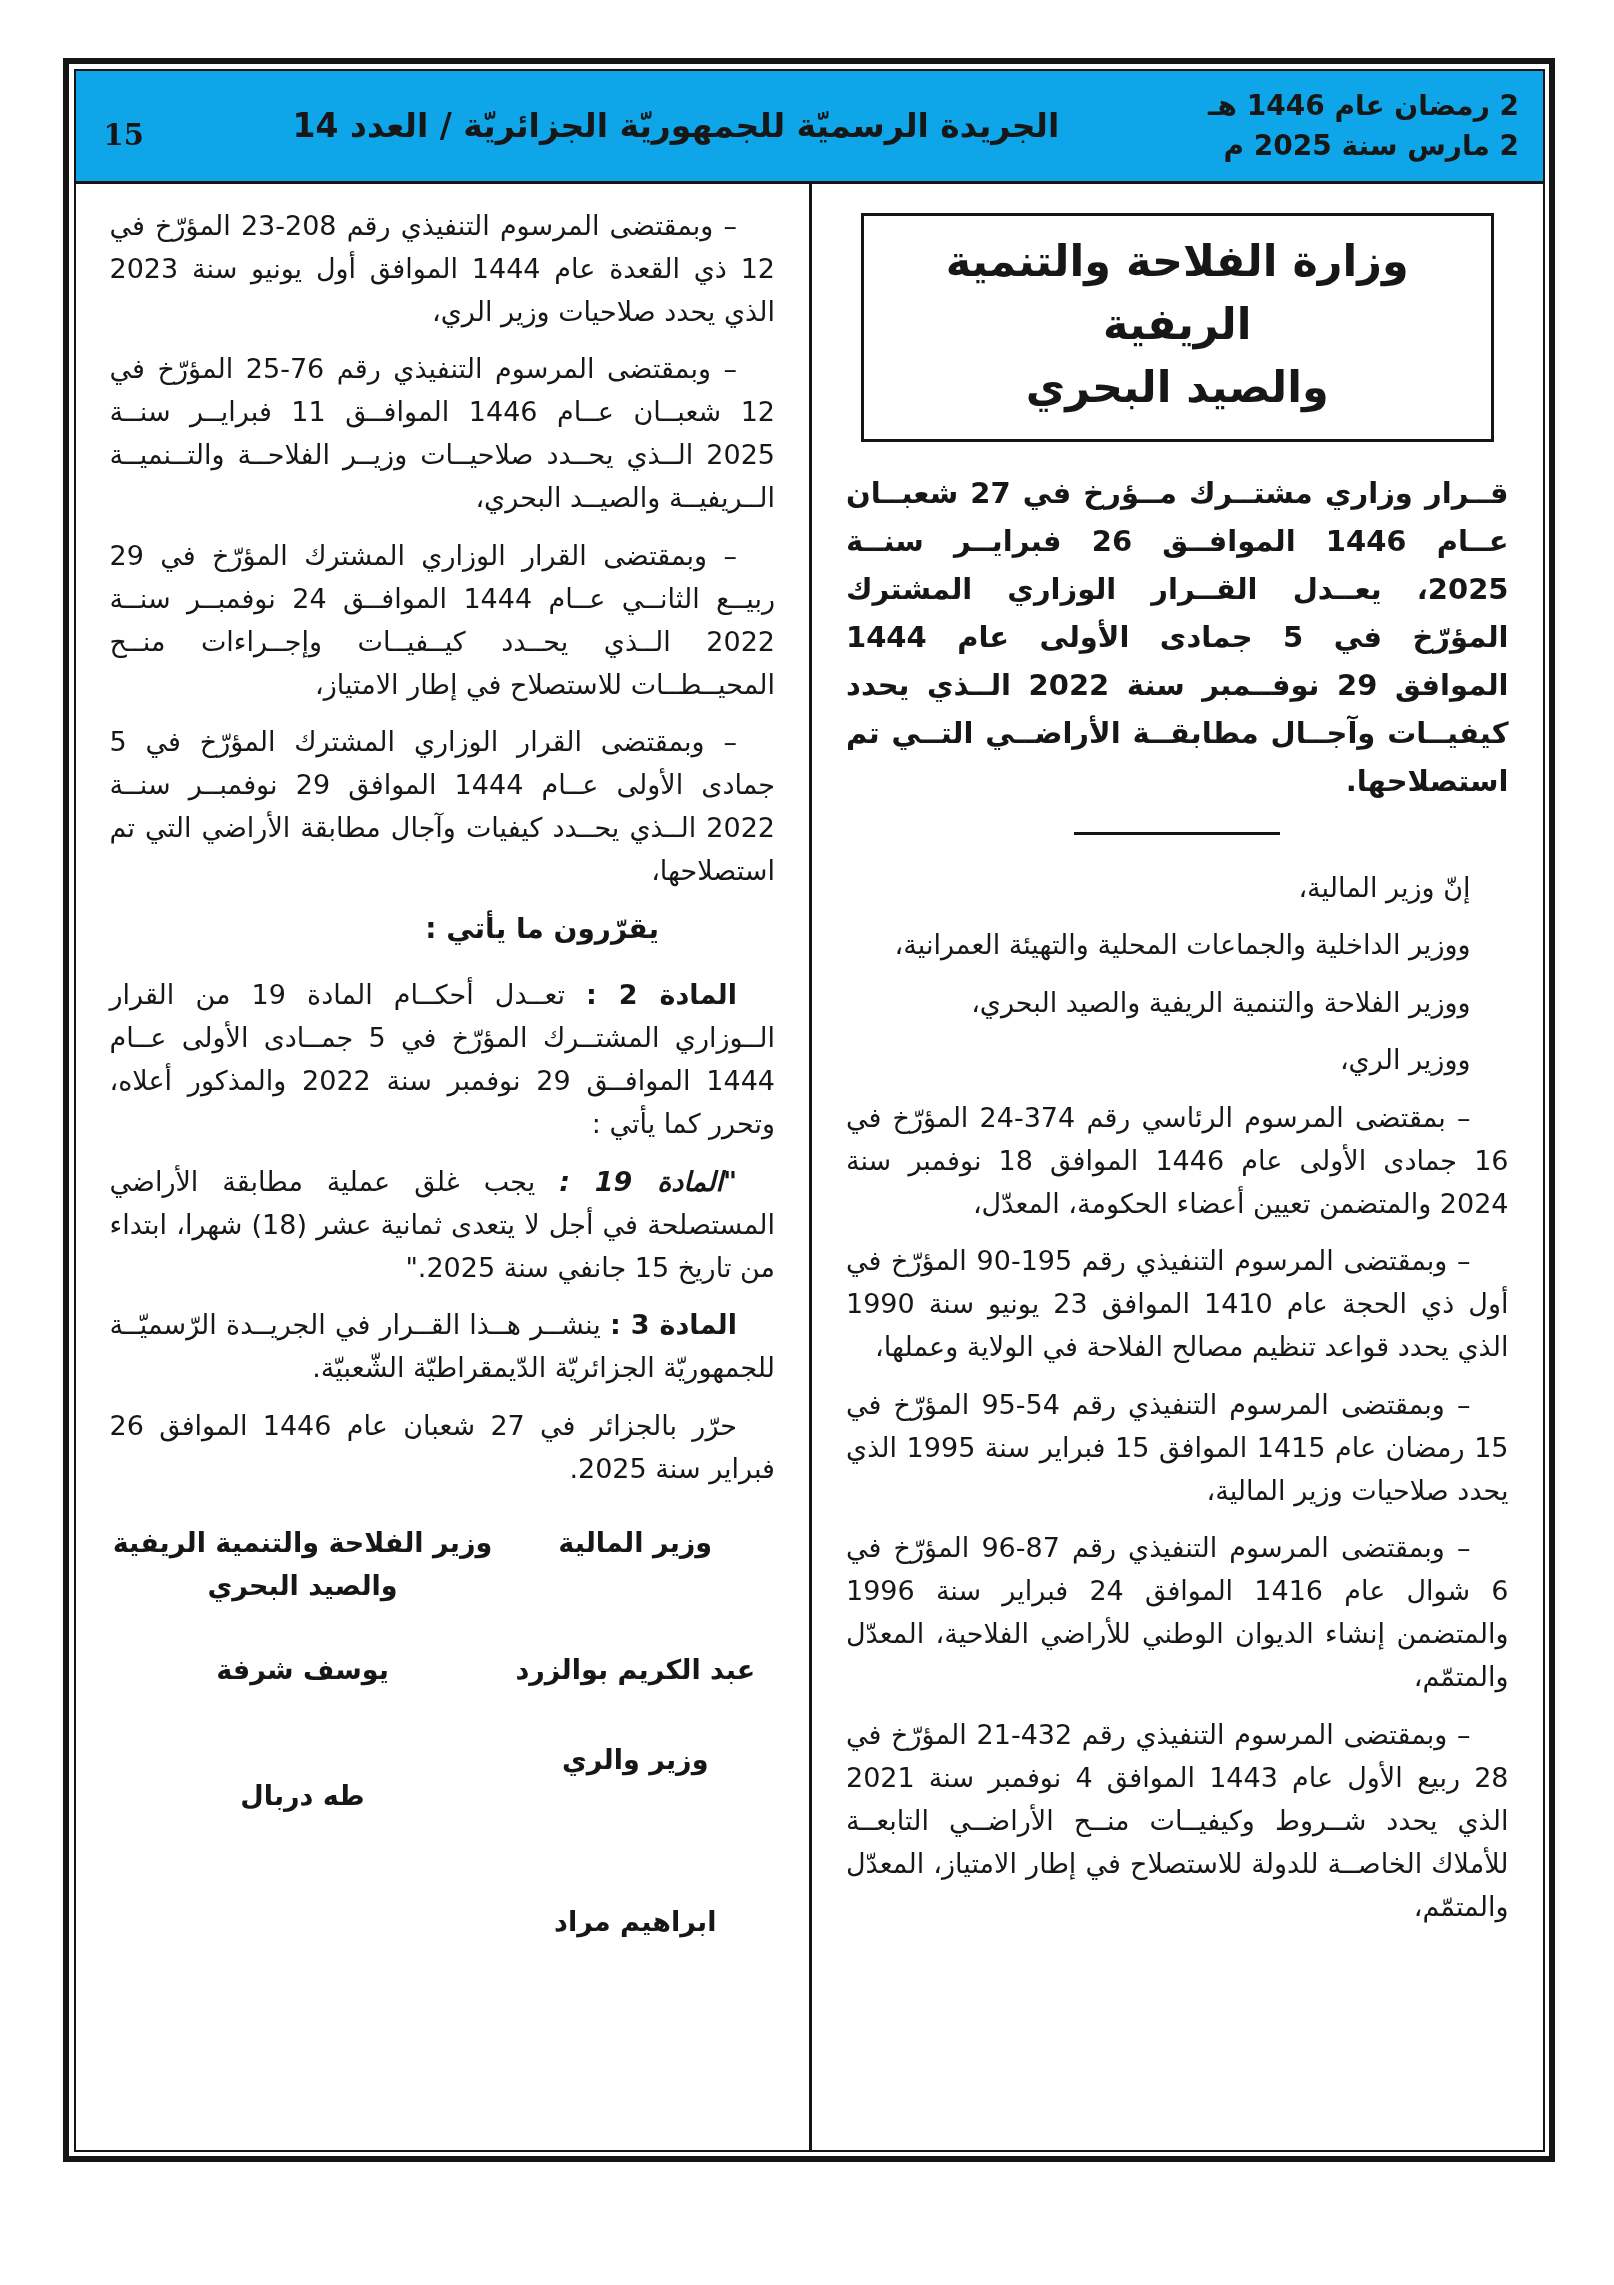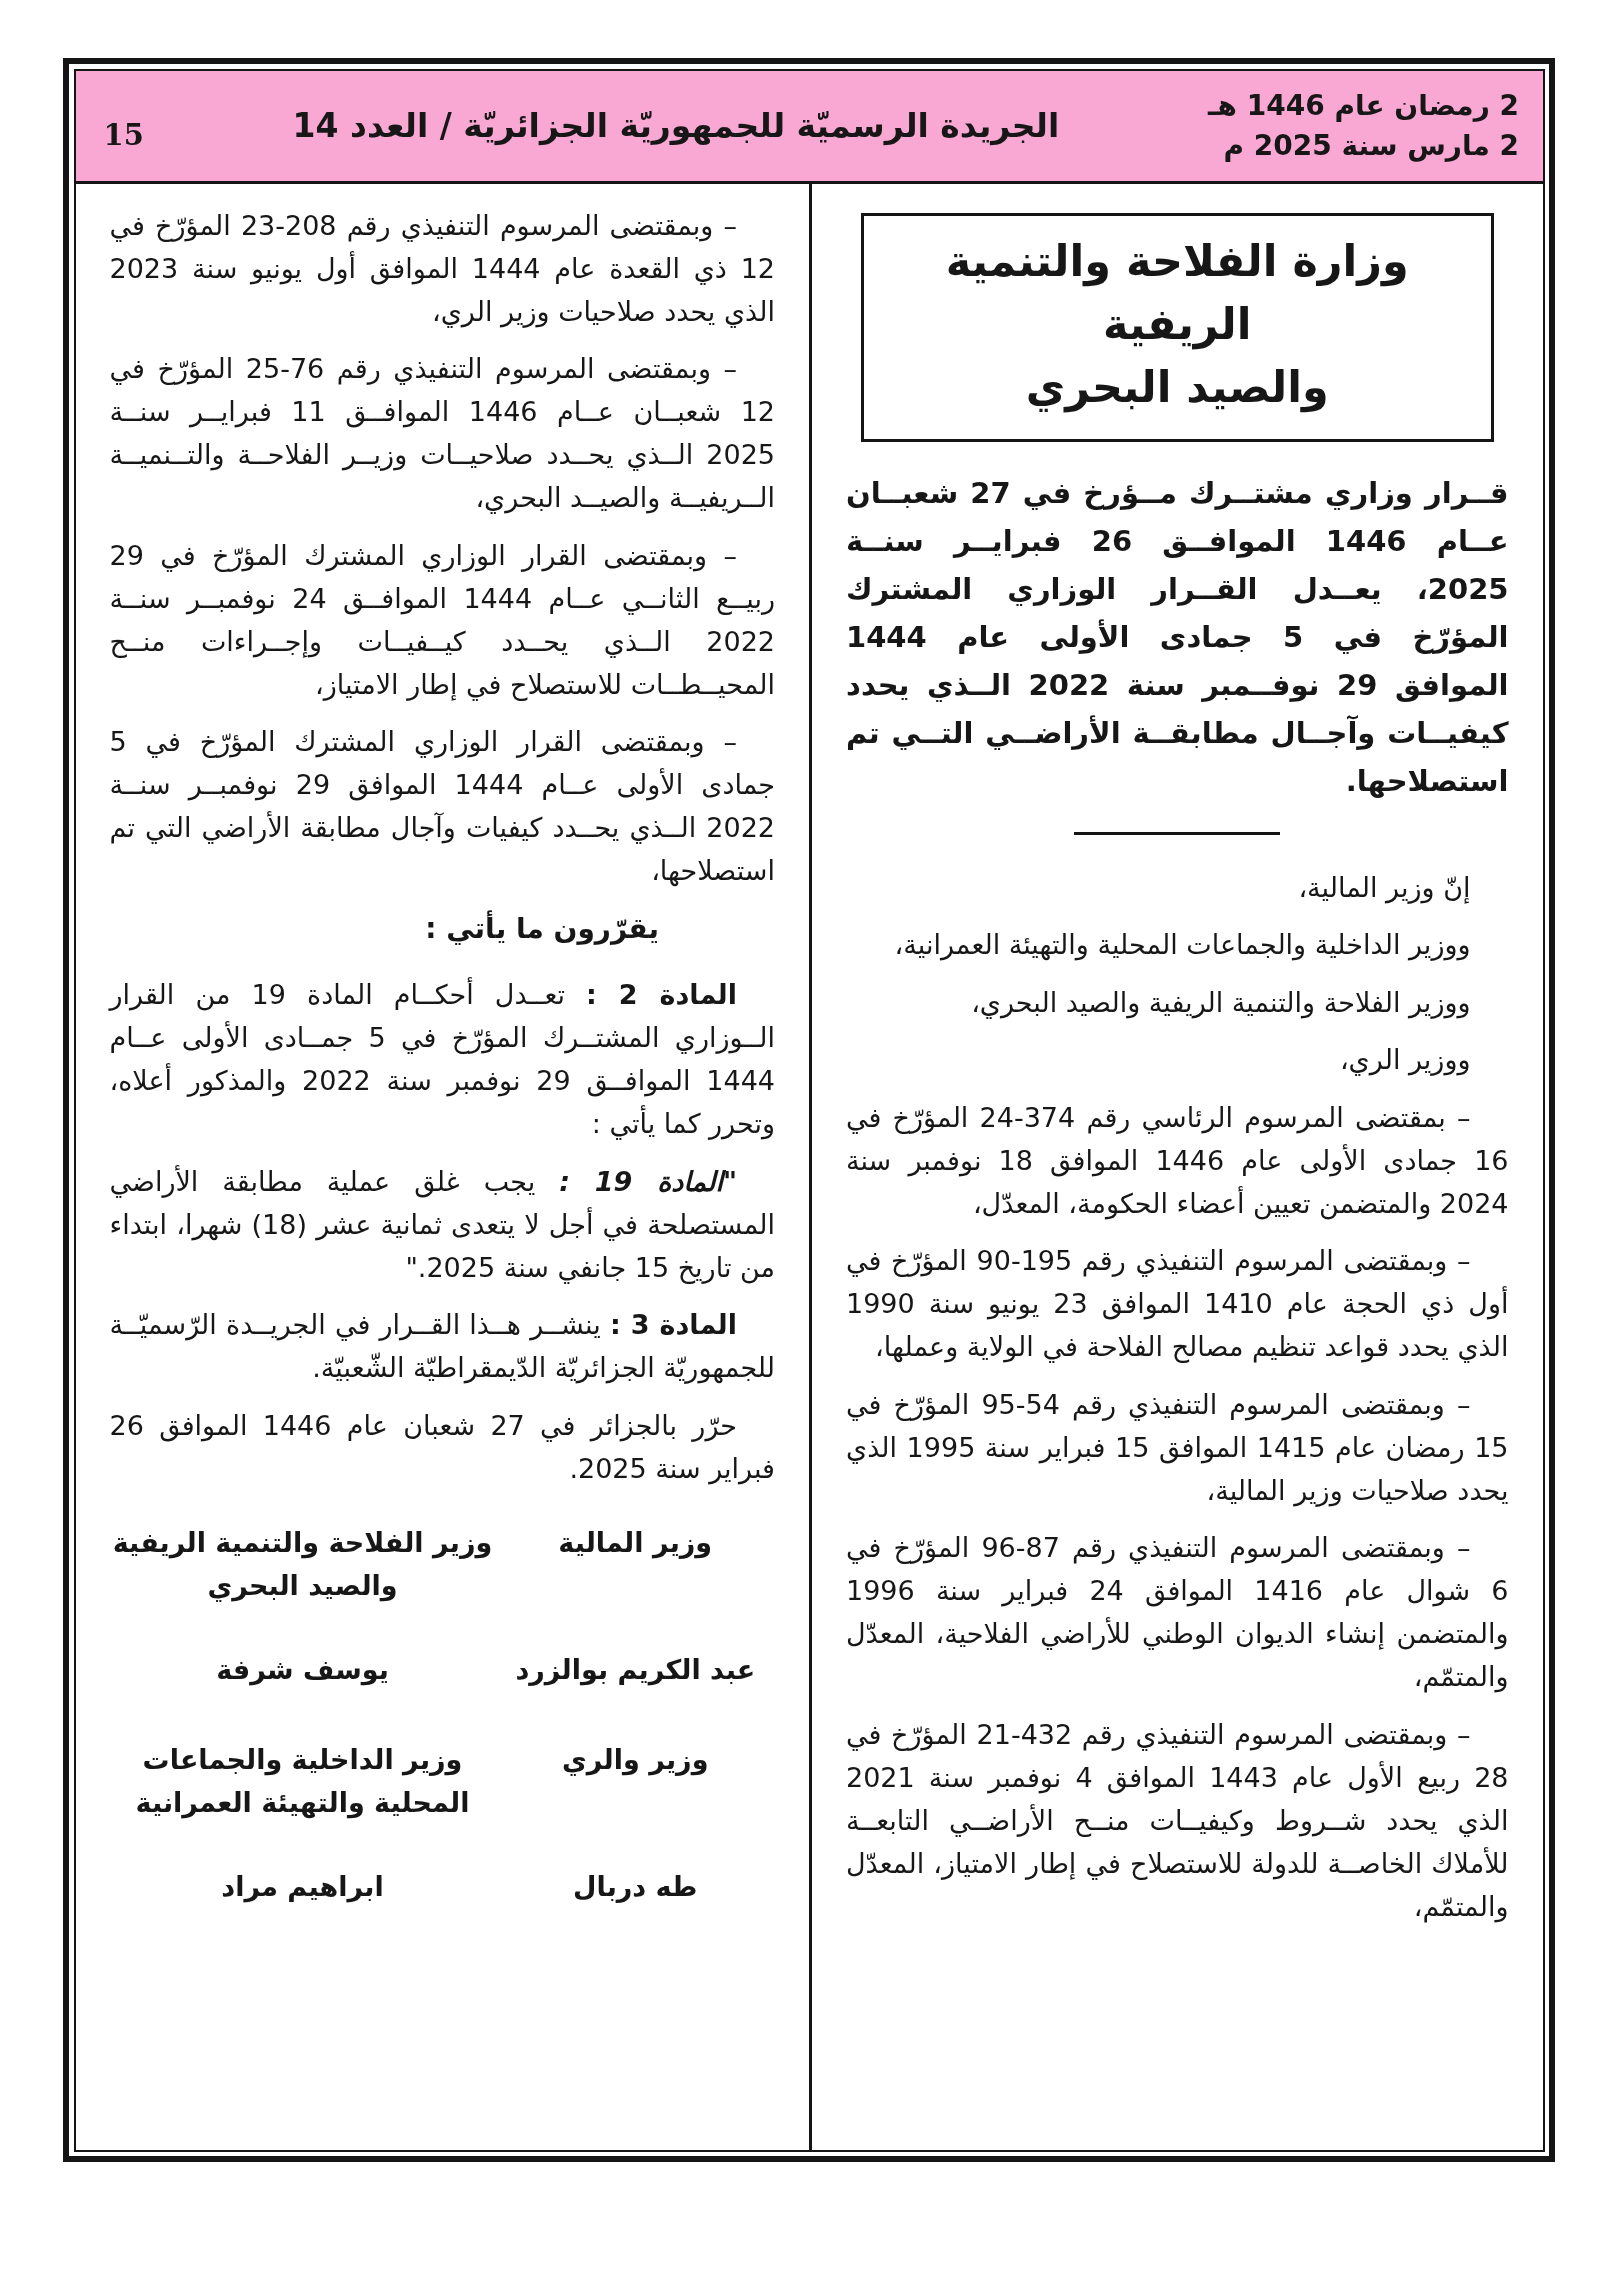--- a/index.html
+++ b/index.html
@@ -21,21 +21,21 @@
   .frame-inner {
     border: 2.7px solid #151515;
     width: 100%; height: 100%;
     box-sizing: border-box;
     display: flex; flex-direction: column;
     overflow: hidden;
   }
   
   .header {
     height: 110px; flex: 0 0 110px;
-    background: #f9a8d4;
+    background: #0ea5e9;
     border-bottom: 3.6px solid #151515;
     display: flex; align-items: center;
     direction: rtl;
     justify-content: center;
   }
   .dates {
     padding-right: 23.5px;
     font-weight: bold; font-size: 28px; line-height: 40px;
     text-align: right; white-space: nowrap;
   }
@@ -166,21 +166,20 @@
         <p class="article indent"><b>المادة 3 :</b> <span>ينشــر هــذا القــرار في الجريــدة الرّسميّــة للجمهوريّة الجزائريّة الدّيمقراطيّة الشّعبيّة.</span></p>
 
         <p class="indent signed">حرّر بالجزائر في 27 شعبان عام 1446 الموافق 26 فبراير سنة 2025.</p>
 
         <div class="signatures">
           <div class="sig-title">وزير المالية</div>
           <div class="sig-title">وزير الفلاحة والتنمية الريفية والصيد البحري</div>
           <div class="sig-name">عبد الكريم بوالزرد</div>
           <div class="sig-name">يوسف شرفة</div>
           <div class="sig-title">وزير والري</div>
-          <div class="sig-title">وزير الداخلية والجماعات المحلية والتهيئة العمرانية</div>
           <div class="sig-name">طه دربال</div>
           <div class="sig-name">ابراهيم مراد</div>
         </div>
 
       </div>
     </div>
   </div>
 </div>
 
 

